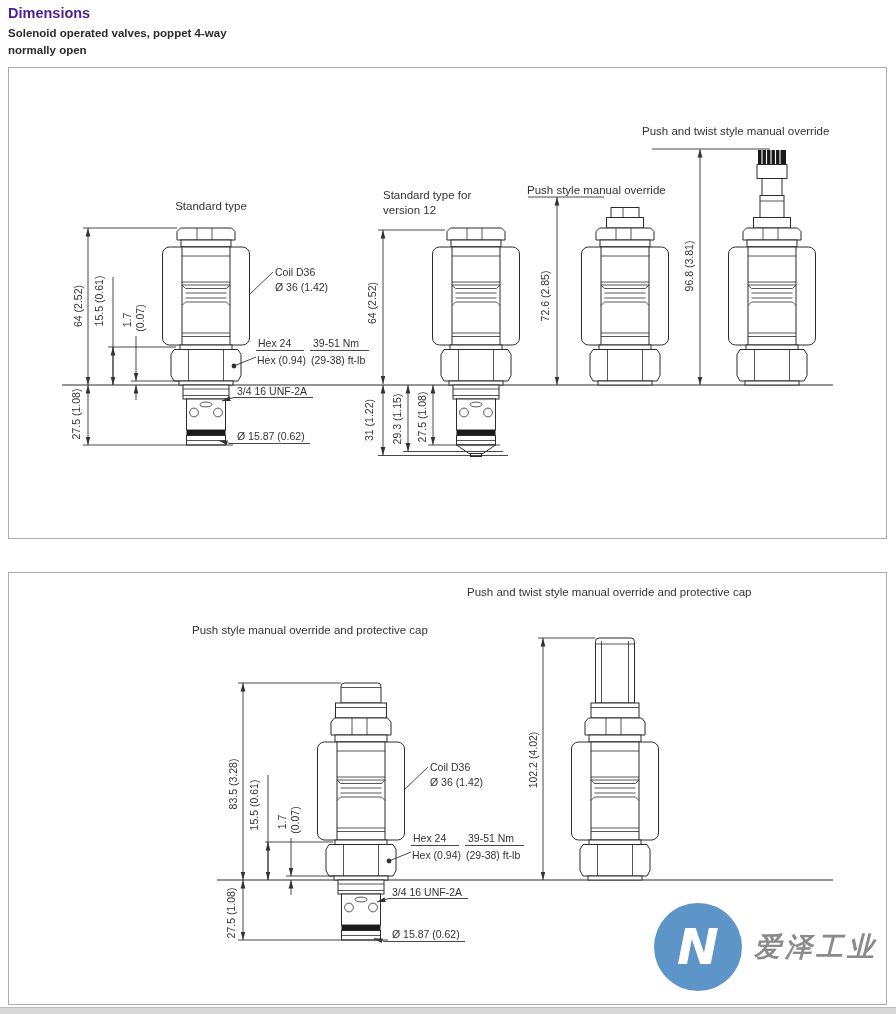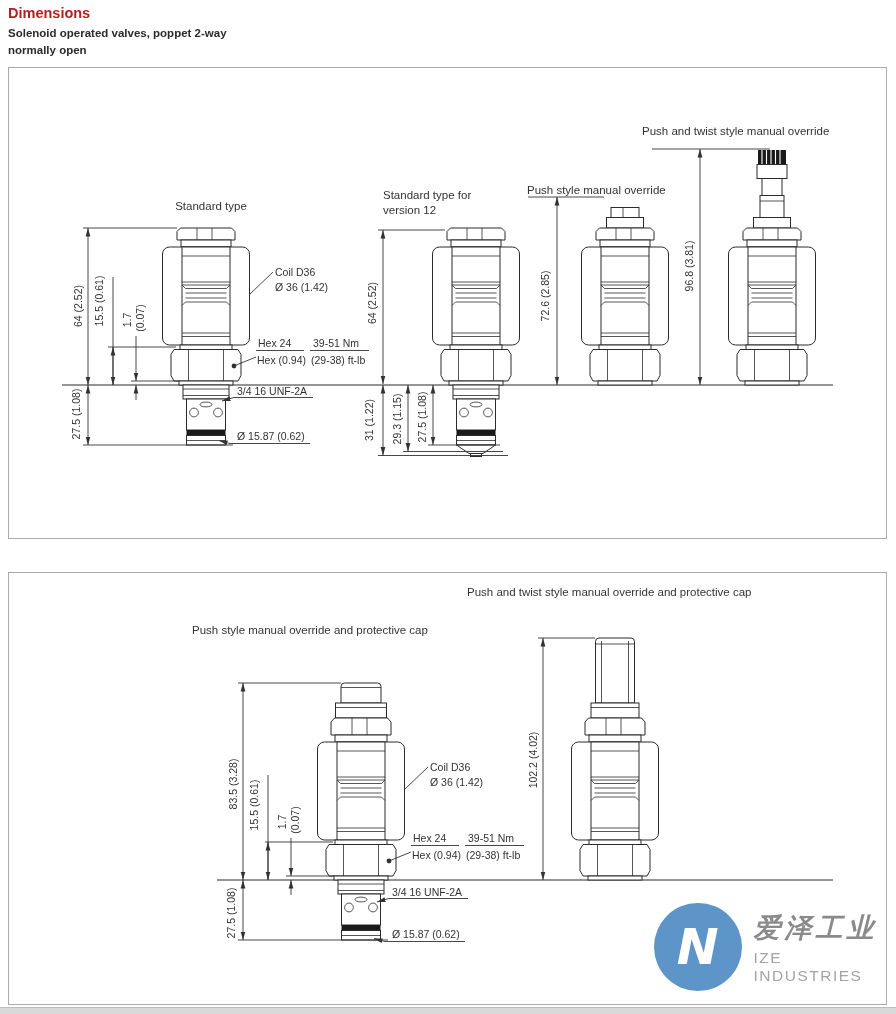--- a/index.html
+++ b/index.html
@@ -1,18 +1,18 @@
 <!DOCTYPE html>
 <html><head>
 <meta charset="utf-8">
 <style>
   html,body { margin:0; padding:0; background:#ffffff; }
   .page { position:relative; width:896px; height:1014px; background:#fff; overflow:hidden;
           font-family:"Liberation Sans", sans-serif; }
-  .hdr-title { position:absolute; left:8px; top:5px; font-size:14.5px; font-weight:bold; color:#b91c1c; }
+  .hdr-title { position:absolute; left:8px; top:5px; font-size:14.5px; font-weight:bold; color:#4c1d95; }
   .hdr-sub { position:absolute; left:8px; font-size:11.5px; font-weight:bold; color:#2b2b2b; }
   .hdr-sub1 { top:27px; }
   .hdr-sub2 { top:44px; }
   .panel { position:absolute; left:8px; width:879px; background:#fff;
            border:1.5px solid #ababab; box-sizing:border-box; }
   .panel1 { top:67px; height:472px; }
   .panel2 { top:572px; height:433px; }
   .overlay { position:absolute; left:0; top:0; width:896px; height:1014px; }
   .footer-strip { position:absolute; left:0; top:1007px; width:896px; height:7px;
                   background:#d9d9d9; border-top:1px solid #bdbdbd; }
@@ -33,31 +33,30 @@
   text { fill:#333333; }
   .lbl { font-size:11.5px; }
   .dim { font-size:10.5px; }
 </style>
 </head>
 <body>
 
 <div class="page">
 
   <div class="hdr-title">Dimensions</div>
-  <div class="hdr-sub hdr-sub1">Solenoid operated valves, poppet 2-way</div>
+  <div class="hdr-sub hdr-sub1">Solenoid operated valves, poppet 4-way</div>
   <div class="hdr-sub hdr-sub2">normally open</div>
 
   <div class="panel panel1"></div>
   <div class="panel panel2"></div>
 
   <div class="watermark">
     <div class="wm-logo">N</div>
     <div class="wm-text">
       <div class="wm-cn">爱泽工业</div>
-      <div class="wm-en">IZE INDUSTRIES</div>
     </div>
   </div>
 
   <svg class="overlay" viewBox="0 0 896 1014" width="896" height="1014" xmlns="http://www.w3.org/2000/svg">
     <defs>
       <marker id="ae" markerWidth="10" markerHeight="7" refX="8.5" refY="3" orient="auto" markerUnits="userSpaceOnUse">
           <path d="M0,0.6 L8.5,3 L0,5.4 Z" fill="#333"></path>
         </marker>
       <marker id="as" markerWidth="10" markerHeight="7" refX="8.5" refY="3" orient="auto-start-reverse" markerUnits="userSpaceOnUse">
           <path d="M0,0.6 L8.5,3 L0,5.4 Z" fill="#333"></path>

